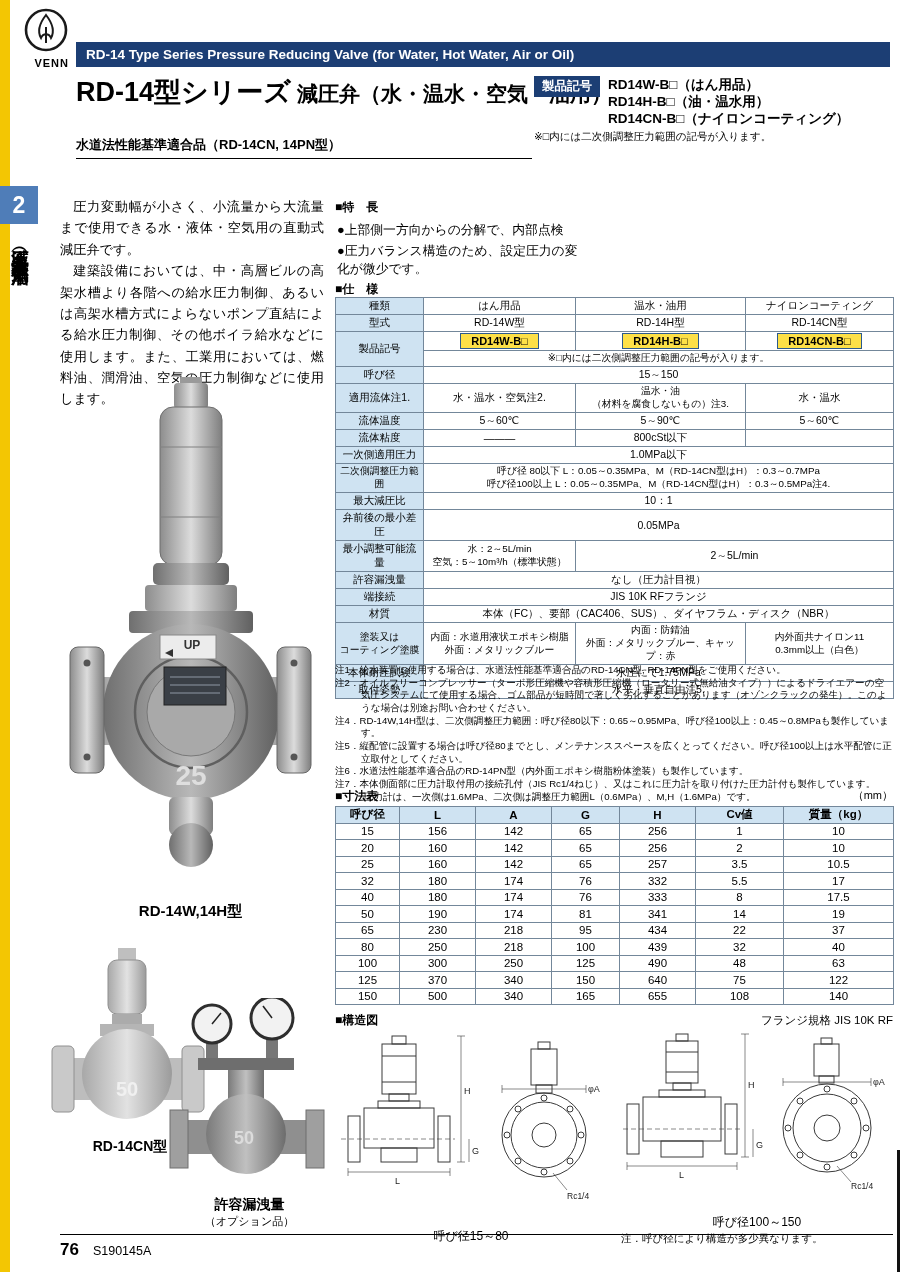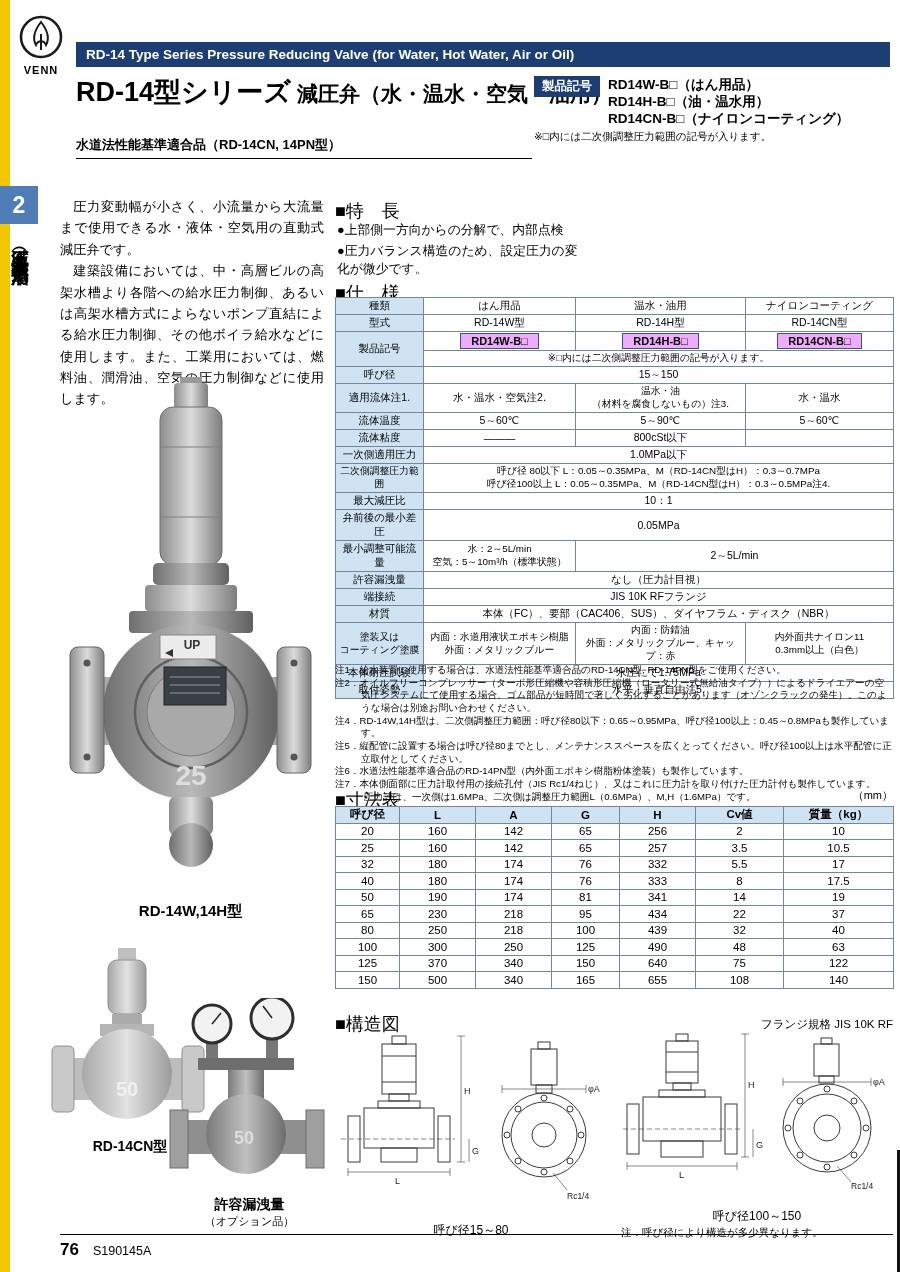--- a/index.html
+++ b/index.html
@@ -1,21 +1,21 @@
 <!DOCTYPE html>
 <html><head>
 <meta charset="utf-8">
 <style>
   *{margin:0;padding:0;box-sizing:border-box}
   html,body{width:900px;height:1272px}
   body{position:relative;background:#fff;color:#000;font-family:"Liberation Sans","DejaVu Sans",sans-serif;overflow:hidden}
   .abs{position:absolute}
   
   .yellow-bar{left:0;top:0;width:10px;height:1272px;background:#f3c603}
-  .logo{left:13px;top:14px;width:56px;text-align:center}
+  .logo{left:13px;top:7px;width:56px;text-align:right}
   .logo-text{font-size:11px;font-weight:bold;letter-spacing:1px;margin-top:0}
   .chapter-num{left:0;top:186px;width:38px;height:38px;background:#4f7db8;color:#fff;
     font-size:23px;font-weight:bold;display:flex;align-items:center;justify-content:center}
   .chapter-title{left:8px;top:236px;writing-mode:vertical-rl;font-size:17.5px;font-weight:bold;letter-spacing:1.5px}
   
   .header-bar{left:76px;top:42px;width:814px;height:25px;background:#1c3e74;color:#fff;
     font-weight:bold;font-size:13.5px;line-height:25px;padding-left:10px}
   .title{left:76px;top:74px;white-space:nowrap}
   .title-model{font-size:27px;font-weight:bold}
   .title-product{font-size:21px;font-weight:bold;margin-left:6px}
@@ -27,44 +27,44 @@
   .subtitle{left:76px;top:136px;width:456px;font-size:13px;font-weight:bold;padding-bottom:4px;border-bottom:1.5px solid #000}
   
   .intro{left:60px;top:196px;width:264px;font-size:13.2px;line-height:1.62;text-align:justify}
   .intro p{text-indent:1em}
   
   .photo{text-align:center}
   .photo-caption{font-size:15px;font-weight:bold;text-align:center}
   .photo-caption-sm{font-size:14px;font-weight:bold;text-align:center}
   .photo-caption-sub{font-size:11px;text-align:center}
   
-  .sec-heading{font-size:18px;font-weight:normal}
+  .sec-heading{font-size:12px;font-weight:bold}
   .features-cols{display:flex;gap:14px;font-size:12.8px;line-height:1.45}
   .features-cols .fcol1{width:252px}
   .features-cols .fcol2{width:290px}
   .features-cols p{margin-bottom:2px}
   table{border-collapse:collapse;table-layout:fixed}
   .spec-table{width:558px;font-size:10.5px}
   .spec-table td{border:1px solid #73879a;padding:1px 3px;text-align:center;height:16px;vertical-align:middle}
   .spec-table td.lbl{background:#cfe3f2}
   .spec-table td.small{font-size:9.8px}
-  .code-box{display:inline-block;border:1.5px solid #2c5a8c;background:#f0abfc;padding:0 10px;
+  .code-box{display:inline-block;border:1.5px solid #2c5a8c;background:#fde047;padding:0 10px;
     font-weight:bold;font-size:11px;line-height:14px}
   .notes{width:558px;font-size:9.6px;line-height:1.32}
   .note-line{padding-left:26px;text-indent:-26px}
   .dims-head{width:558px;display:flex;justify-content:space-between;align-items:flex-start}
   .dims-unit{font-size:11px}
   .dim-table{width:558px;font-size:11.5px}
   .dim-table th,.dim-table td{border:1px solid #73879a;text-align:center;height:16.5px;padding:0 2px}
   .dim-table th{background:#cfe3f2;font-weight:bold}
   .struct-head{width:558px;display:flex;justify-content:space-between;align-items:center}
   .flange-note{font-size:11.5px}
   .diagrams{width:558px;display:flex;gap:14px}
   .diagram{width:272px;text-align:center}
-  .diag-caption{font-size:12px;margin-top:14px}
+  .diag-caption{font-size:12px;margin-top:20px}
   .diag-note{font-size:10.5px;text-align:left;margin-top:1px}
   
   .footer{left:60px;top:1234px;width:833px;border-top:1.5px solid #000;padding-top:5px;
     display:flex;align-items:baseline;gap:14px}
   .footer-num{font-size:17px;font-weight:bold}
   .footer-code{font-size:12.5px}
   .edge-mark{right:0;top:1150px;width:3px;height:122px;background:#111}
 </style>
 </head>
 <body>
@@ -369,20 +369,29 @@
         <th>L</th>
         <th>A</th>
         <th>G</th>
         <th>H</th>
         <th>Cv値</th>
         <th>質量（kg）</th>
       </tr>
   </thead>
   <tbody>
 
+      <tr>
+        <td>15</td>
+        <td>156</td>
+        <td>142</td>
+        <td>65</td>
+        <td>256</td>
+        <td>1</td>
+        <td>10</td>
+      </tr>
 
       <tr>
         <td>20</td>
         <td>160</td>
         <td>142</td>
         <td>65</td>
         <td>256</td>
         <td>2</td>
         <td>10</td>
       </tr>

